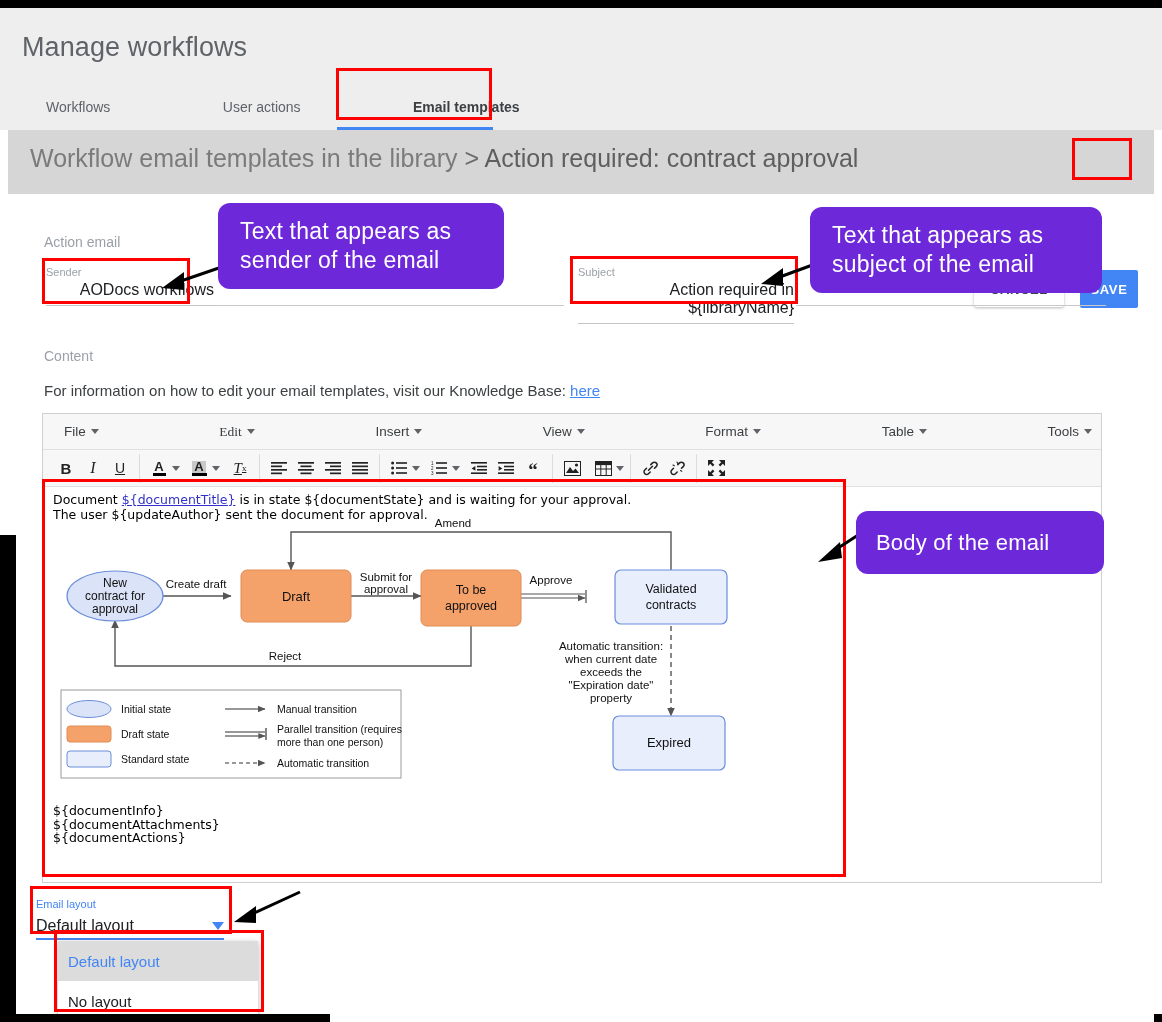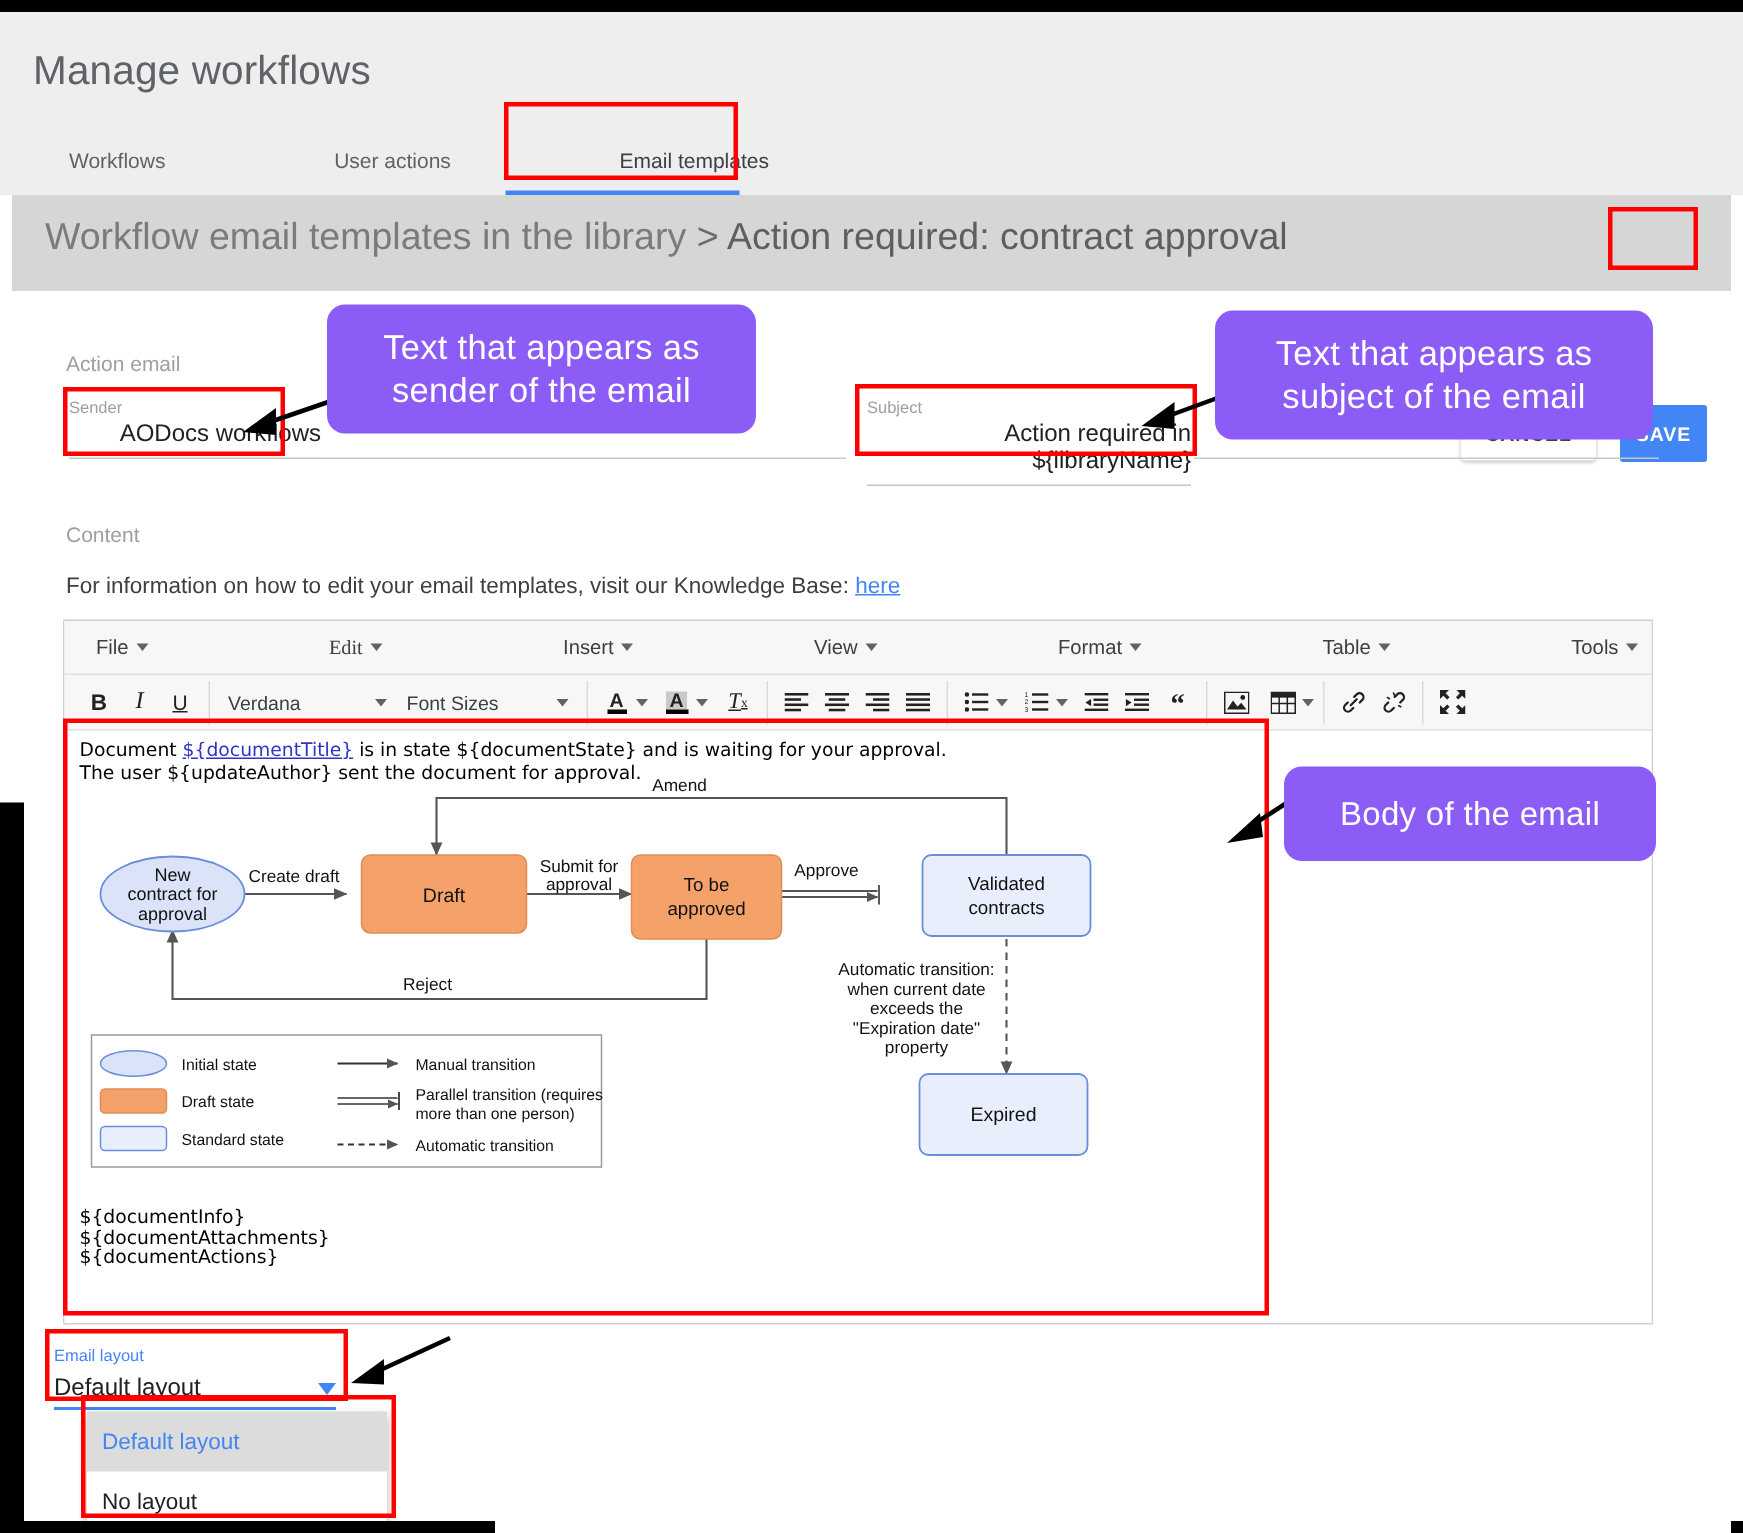--- a/index.html
+++ b/index.html
@@ -36,21 +36,21 @@
   }
   .page-title {
     position:absolute; left:22px; top:24px;
     font-size:27px; color:#5f6368; letter-spacing:0.1px;
   }
   .tabs { position:absolute; left:22px; top:84px; height:38px; }
   .tab {
     display:inline-block; padding:0 24px; height:38px; line-height:30px;
     font-size:14px; color:#5f6368; text-align:center; cursor:pointer;
   }
-  .tab.active { color:#3c4043; }
+  .tab.active { color:#3c4043;font-weight:bold; }
   .tab-underline {
     position:absolute; left:337px; top:119px; width:156px; height:3px; background:#4285f4;
   }
 
   
   .bcbar {
     position:absolute; left:8px; top:122px; width:1146px; height:64px;
     background:#d6d6d6;
   }
   .bc-text {
@@ -155,23 +155,23 @@
     background:#fff; box-shadow:0 2px 6px rgba(0,0,0,.3); z-index:50;
   }
   .dd-opt { height:40px; display:flex; align-items:center; padding-left:10px; font-size:15px; color:#202124; cursor:pointer;}
   .dd-opt.sel { background:#dcdcdc; color:#4285f4; }
 
   
   .rbox { position:absolute; border:3px solid #ff0000; z-index:55; pointer-events:none; }
 
   
   .callout {
-    position:absolute; background:#8b5cf6; color:#fff; border-radius:12px;
+    position:absolute; background:#6d28d9; color:#fff; border-radius:12px;
     font-size:23px; line-height:29px; font-weight:500;
-    padding:14px 22px; z-index:70; text-align:center; letter-spacing:0.2px;
+    padding:14px 22px; z-index:70; letter-spacing:0.2px;
   }
   .callout.small { font-size:22px; padding:11px 20px; }
   svg.arrow { position:absolute; z-index:69; overflow:visible; }
 
   
   .diagram { position:absolute; left:10px; top:30px; width:1040px; height:280px; }
   .dg-text { font-family:"Liberation Sans", sans-serif; }
 </style>
 </head>
 <body>
@@ -253,30 +253,20 @@
             <span>Tools</span>
             <i class="caret"></i>
           </div>
       </div>
 
       <div class="toolbar">
         <div class="tgroup">
           <div class="tbtn" style="font-weight:bold;font-size:15px;">B</div>
           <div class="tbtn" style="font-style:italic;font-family:'Liberation Serif',serif;font-size:16px;">I</div>
           <div class="tbtn" style="text-decoration:underline;font-size:14px;">U</div>
-        </div>
-        <div class="tgroup">
-          <div class="tsel">
-              <span>Verdana</span>
-              <i class="caret"></i>
-            </div>
-          <div class="tsel wide">
-              <span>Font Sizes</span>
-              <i class="caret"></i>
-            </div>
         </div>
         <div class="tgroup">
           <div class="split">
             <div class="tbtn" style="flex-direction:column;gap:0;">
               <span style="font-weight:bold;font-size:13px;line-height:12px;">A</span>
               <span style="display:block;width:13px;height:3px;background:#000;"></span>
             </div>
             <i class="caret"></i>
           </div>
           <div class="split" style="margin-left:5px;">

